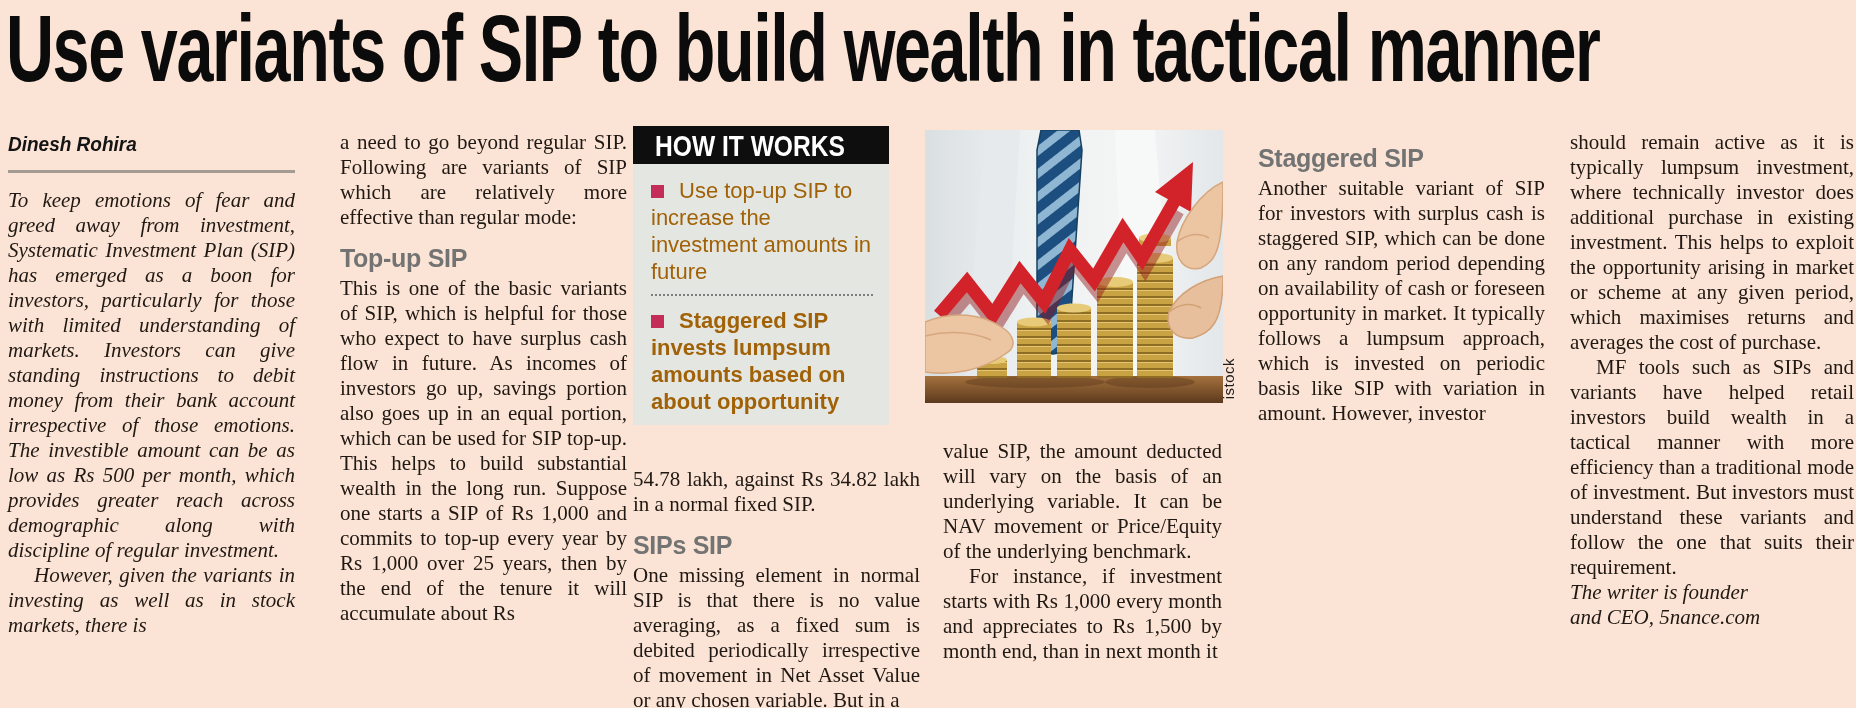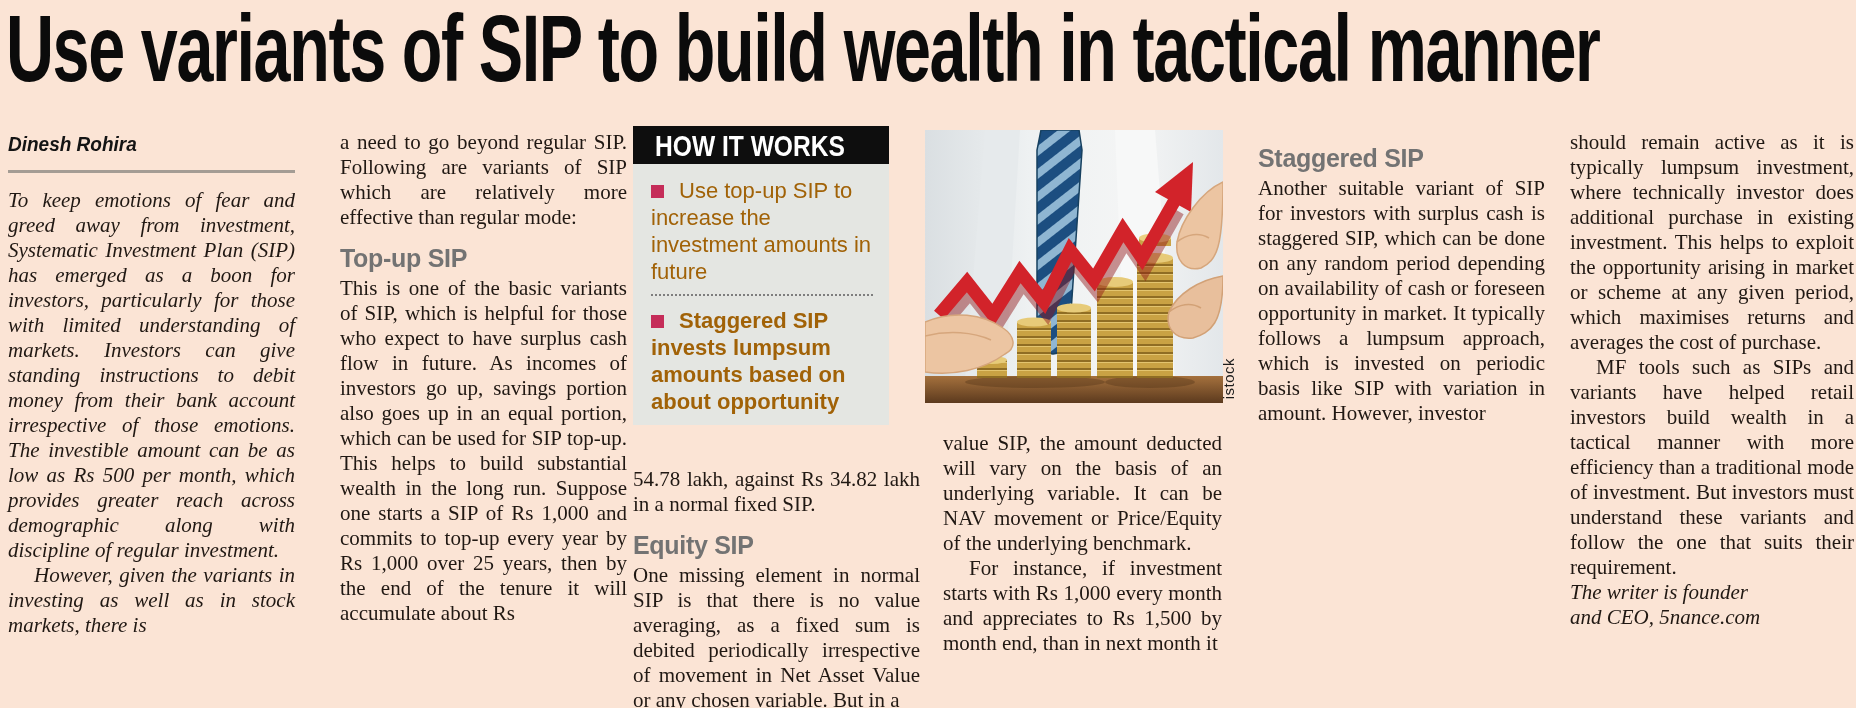--- a/index.html
+++ b/index.html
@@ -54,21 +54,21 @@
   .dotted { border:0; border-top:2px dotted #7e7e7e; margin:9px 0 11px; }
   
   .photo { position:relative; width:298px; height:273px; }
   .photo svg { display:block; }
   .credit {
     position:absolute; right:-18px; bottom:4px;
     font-family:"Liberation Sans", sans-serif; font-size:15px; color:#1c1c1c;
     writing-mode:vertical-rl; transform:rotate(180deg); letter-spacing:0.5px;
   }
   .col4 p { margin-left:18px; width:279px; }
-  .col4 p.first { margin-top:28px; }
+  .col4 p.first { margin-top:36px; }
   .lead-after-box { margin-top:42px !important; }
   .signoff { font-style:italic; }
 </style>
 </head>
 <body>
 
 <div class="page">
 
   <h1 class="headline">Use variants of SIP to build wealth in tactical manner</h1>
 
@@ -90,21 +90,21 @@
       <div class="infobox-header">
         <span class="infobox-title">HOW IT WORKS</span>
       </div>
       <div class="infobox-body">
         <div class="bullet-item"><span class="bullet-sq"></span><span>Use top-up SIP to increase the investment amounts in future</span></div>
         <hr class="dotted">
         <div class="bullet-item bold"><span class="bullet-sq"></span><span>Staggered SIP invests lumpsum amounts based on about opportunity</span></div>
       </div>
     </div>
     <p class="lead-after-box">54.78 lakh, against Rs 34.82 lakh in a normal fixed SIP.</p>
-    <h3 class="subhead">Equity SIP</h3>
+    <h3 class="subhead">SIPs SIP</h3>
     <p>One missing element in normal SIP is that there is no value averaging, as a fixed sum is debited periodically irrespective of movement in Net Asset Value or any chosen variable. But in a</p>
   </div>
 
   <div class="col col4" style="left:925px; width:300px;">
     <div class="photo">
       <svg width="298" height="273" viewBox="0 0 298 273">
         <defs>
           <linearGradient id="bgGrad" x1="0" y1="0" x2="1" y2="0">
             <stop offset="0" stop-color="#dadfe2"></stop>
             <stop offset="0.35" stop-color="#eef1f2"></stop>

